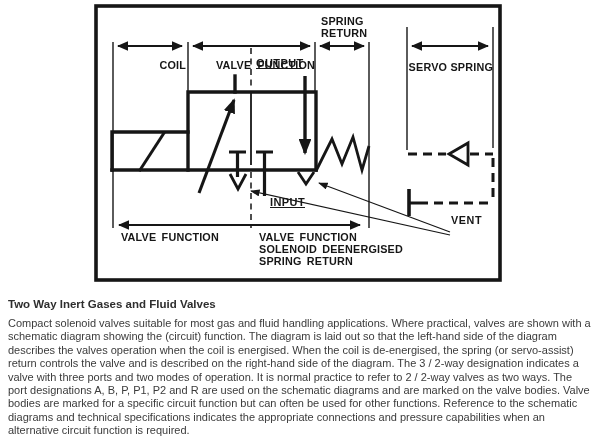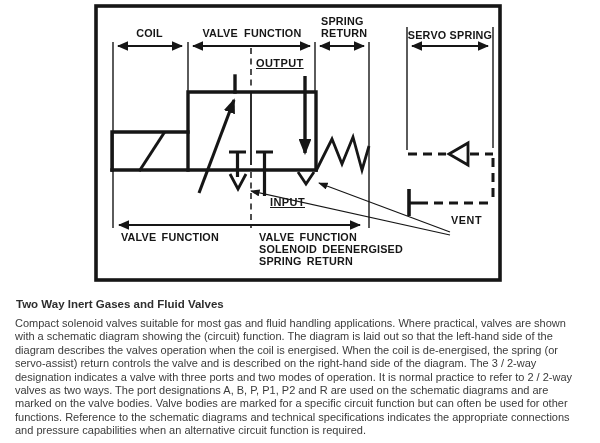--- a/index.html
+++ b/index.html
@@ -15,34 +15,34 @@
   .figure svg{position:absolute;left:0;top:0;}
   .lbl{
     position:absolute;
     font-weight:bold;
     font-size:10.8px;
     line-height:12px;
     color:#161616;
     letter-spacing:0.2px;
     white-space:nowrap;
   }
-  .lbl.center{text-align:center;}
+  .lbl.center{text-align:right;margin-top:32px;}
   .port-lbl{font-size:11px;letter-spacing:0.4px;text-decoration:underline;}
   .mode-lbl{word-spacing:2px;}
   .article{position:absolute;left:8px;top:298px;width:586px;color:#3b3b3b;}
   .article .heading{
     font-weight:bold;
     font-size:11.5px;
     color:#2e2e2e;
-    margin:0 0 7px 8px;
+    margin:0 0 7px 0;
   }
   .article .body{
     font-size:11px;
     line-height:13.4px;
-    margin:7px;
+    margin:0;
   }
 </style>
 </head>
 <body>
 
 <div class="page">
 
   <div class="figure">
 
     <svg width="600" height="292" viewBox="0 0 600 292">

